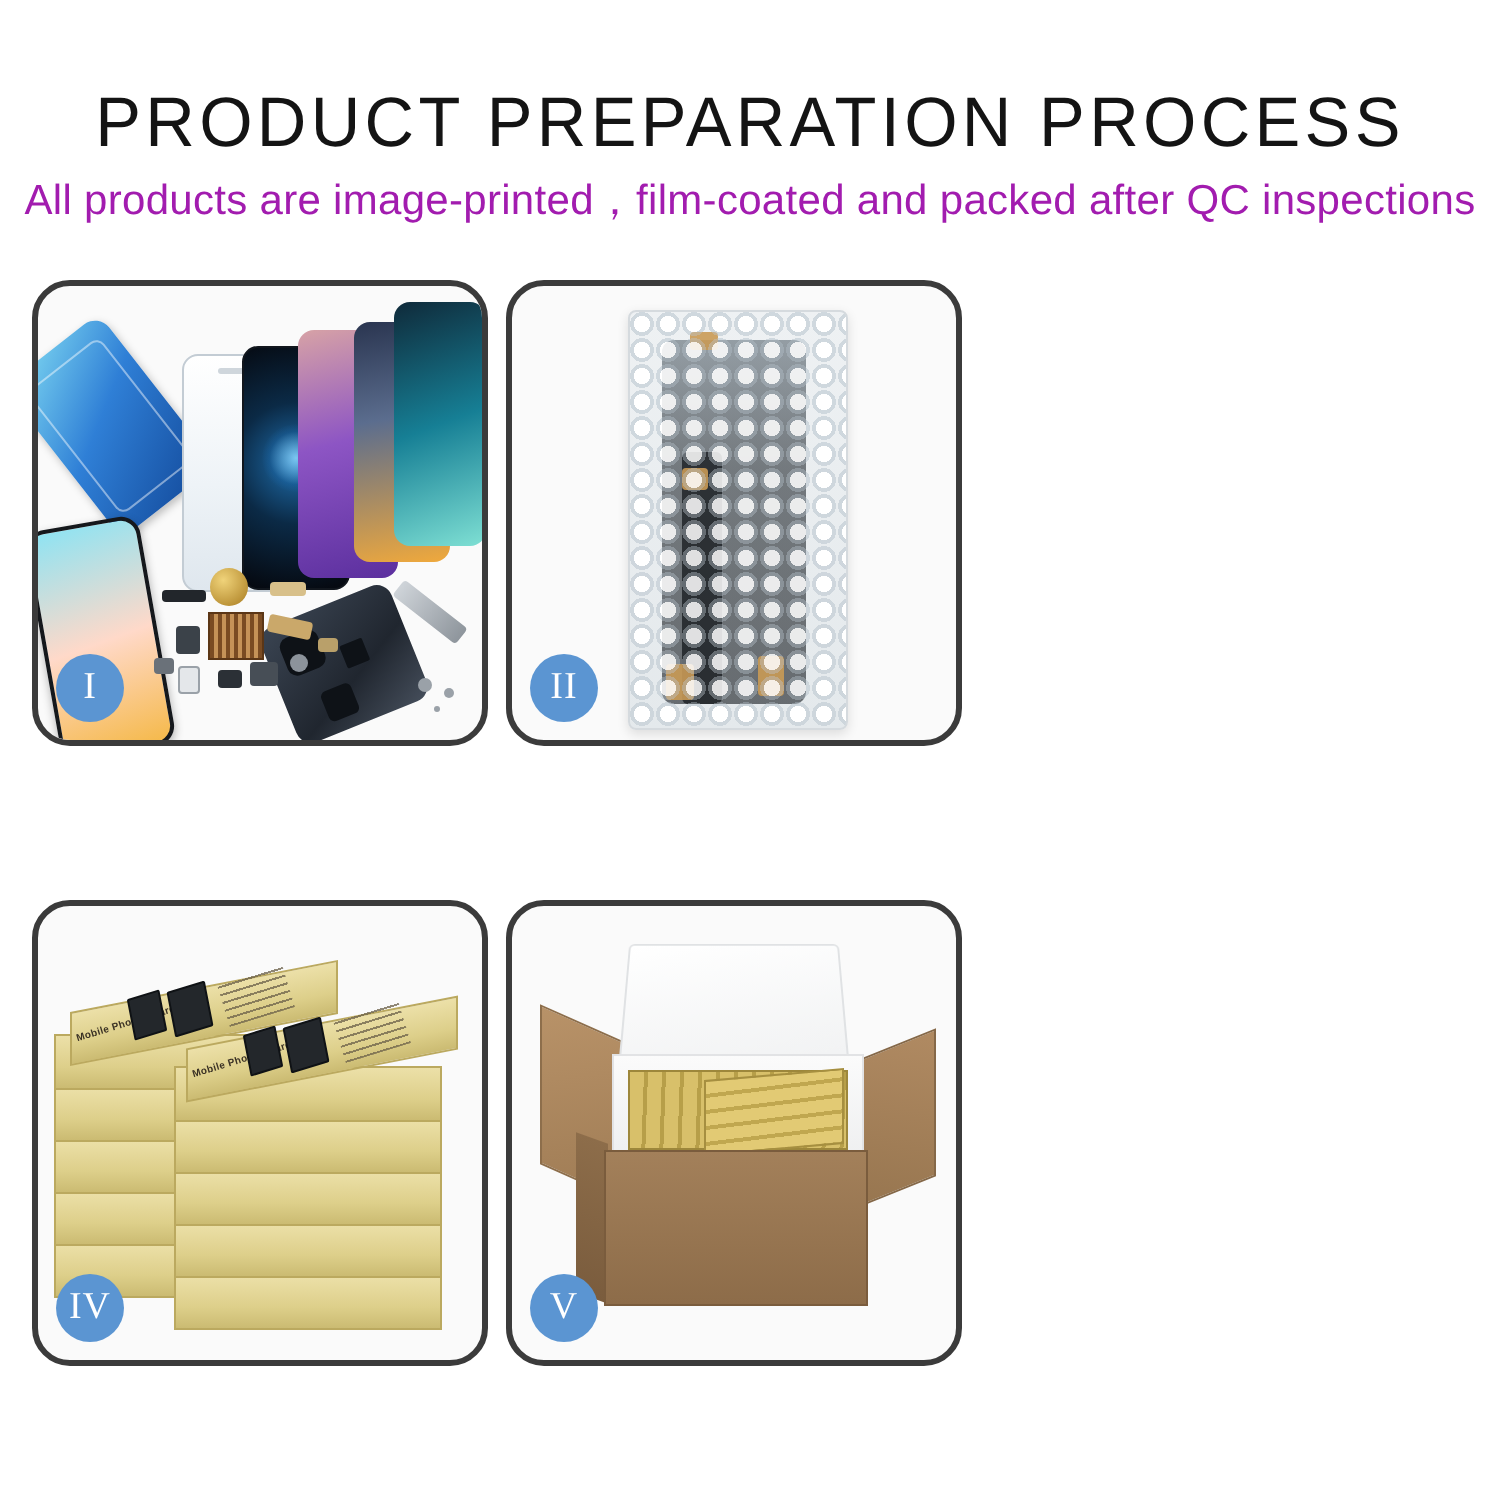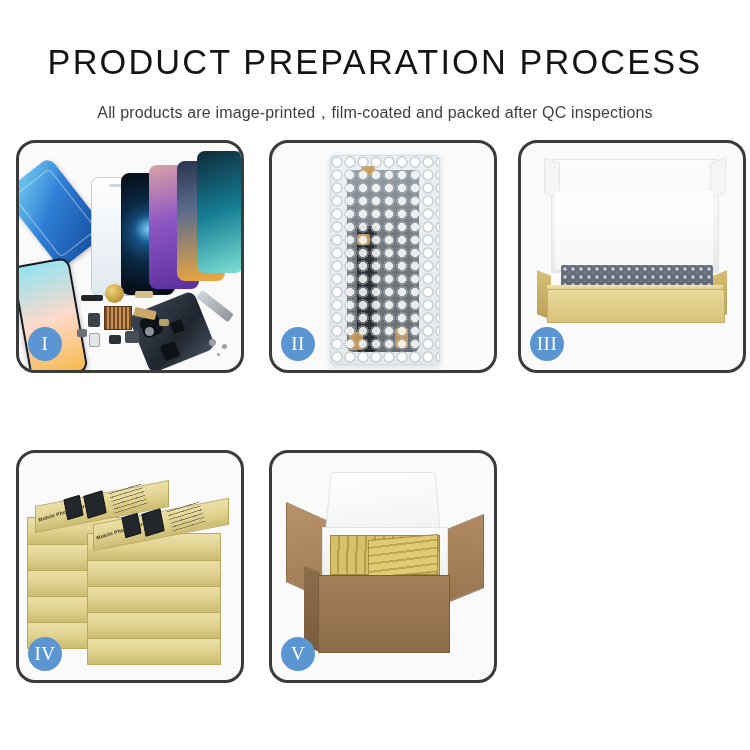--- a/index.html
+++ b/index.html
@@ -18,44 +18,44 @@
   .title{
     margin:0;padding-top:42px;
     font-size:35px;
     font-weight:500;
     letter-spacing:2.2px;
     color:#141414;
     line-height:40px;
     transform:scaleX(0.98);
   }
   .subtitle{
-    margin:12px;padding-top:9px;
-    font-size:16px;
+    margin:0;padding-top:9px;
+    font-size:21px;
     font-weight:400;
     letter-spacing:0.15px;
-    color:#404040;
+    color:#a21caf;
     line-height:20px;
   }
 
   .grid{
     position:absolute;
     left:16px;top:140px;
     width:718px;height:552px;
   }
   .panel{
     position:absolute;
     width:228px;height:233px;
     border:3px solid #3b3b3b;
     border-radius:19px;
     background:#fafafa;
     box-sizing:border-box;
     overflow:hidden;
   }
   .c0{left:0px;}
-  .c1{left:253px;}
+  .c1{left:237px;}
   .c2{left:502px;}
   .r0{top:0px;}
   .r1{top:310px;}
 
   .scene{position:absolute;inset:0;}
 
   .badge{
     position:absolute;
     left:9px;bottom:9px;
     width:34px;height:34px;
@@ -384,32 +384,20 @@
         <div class="bb-tape bb-t1"></div>
         <div class="bb-tape bb-t2"></div>
         <div class="bb-tape bb-t3"></div>
         <div class="bb-tape bb-t4"></div>
         <div class="bb-overlay"></div>
       </div>
     </div>
     <div class="badge">II</div>
   </div>
 
-  <div class="panel r0 c2">
-    <div class="scene">
-      <div class="b3-lid"></div>
-      <div class="b3-foam"></div>
-      <div class="b3-grey"></div>
-      <div class="b3-side-l"></div>
-      <div class="b3-side-r"></div>
-      <div class="b3-rim"></div>
-      <div class="b3-front"></div>
-    </div>
-    <div class="badge">III</div>
-  </div>
 
   <div class="panel r1 c0">
     <div class="scene">
       <div class="stack">
         <div class="sbox" style="left:0px;top:150px;width:130px;height:26px;"></div>
         <div class="sbox" style="left:0px;top:124px;width:130px;height:26px;"></div>
         <div class="sbox" style="left:0px;top:98px;width:130px;height:26px;"></div>
         <div class="sbox" style="left:0px;top:72px;width:130px;height:26px;"></div>
 
         <div class="sbox" style="left:60px;top:166px;width:132px;height:26px;"></div>

